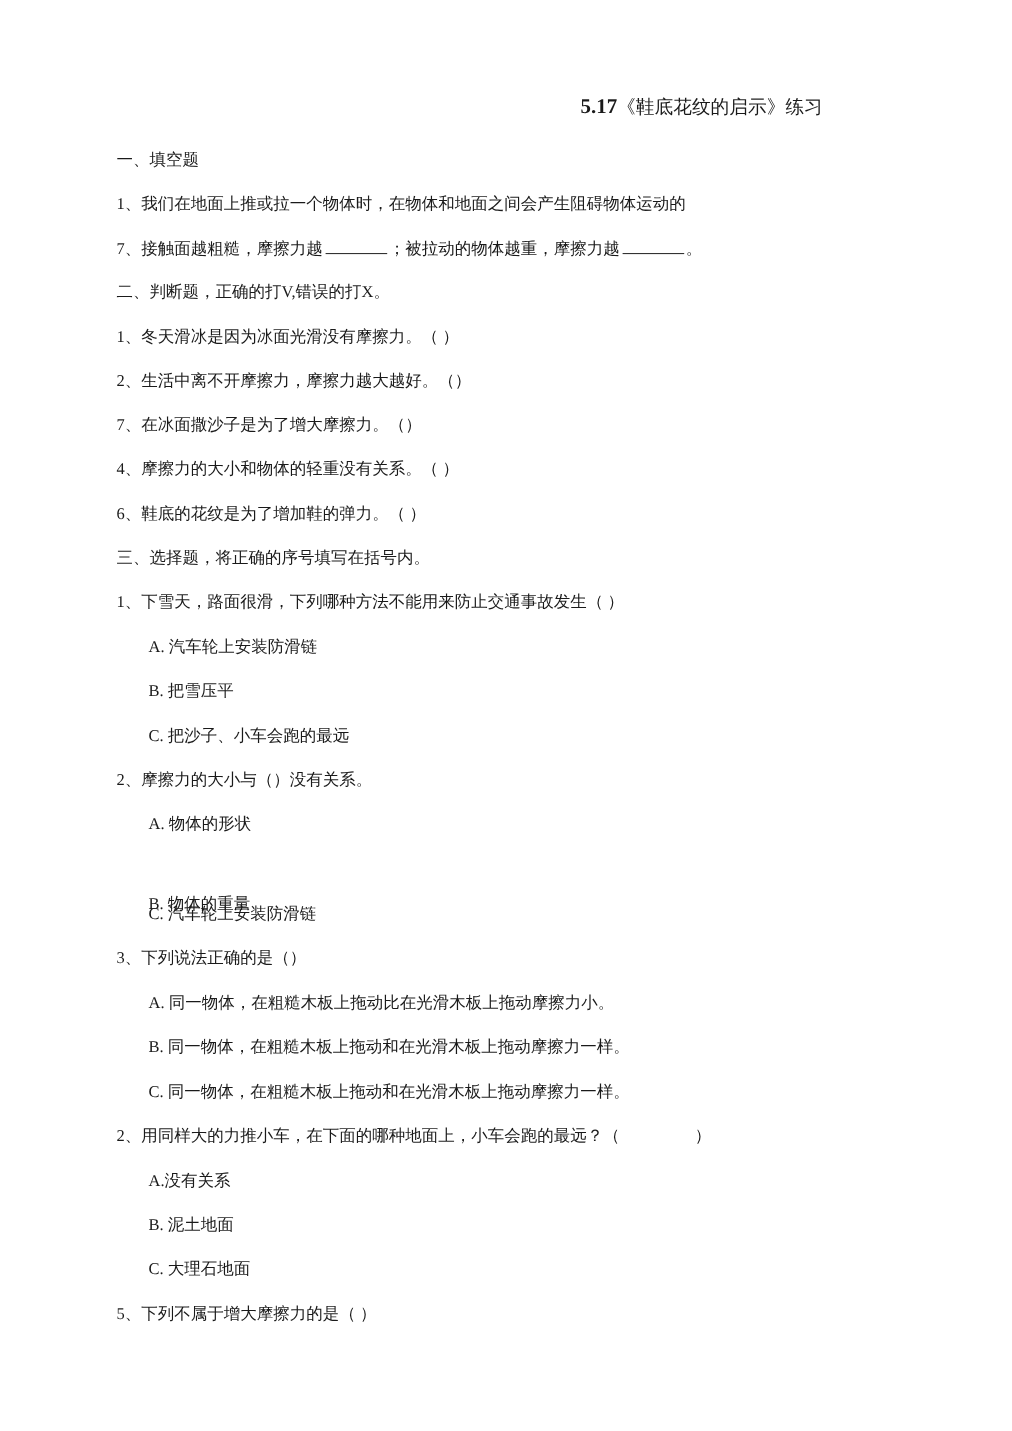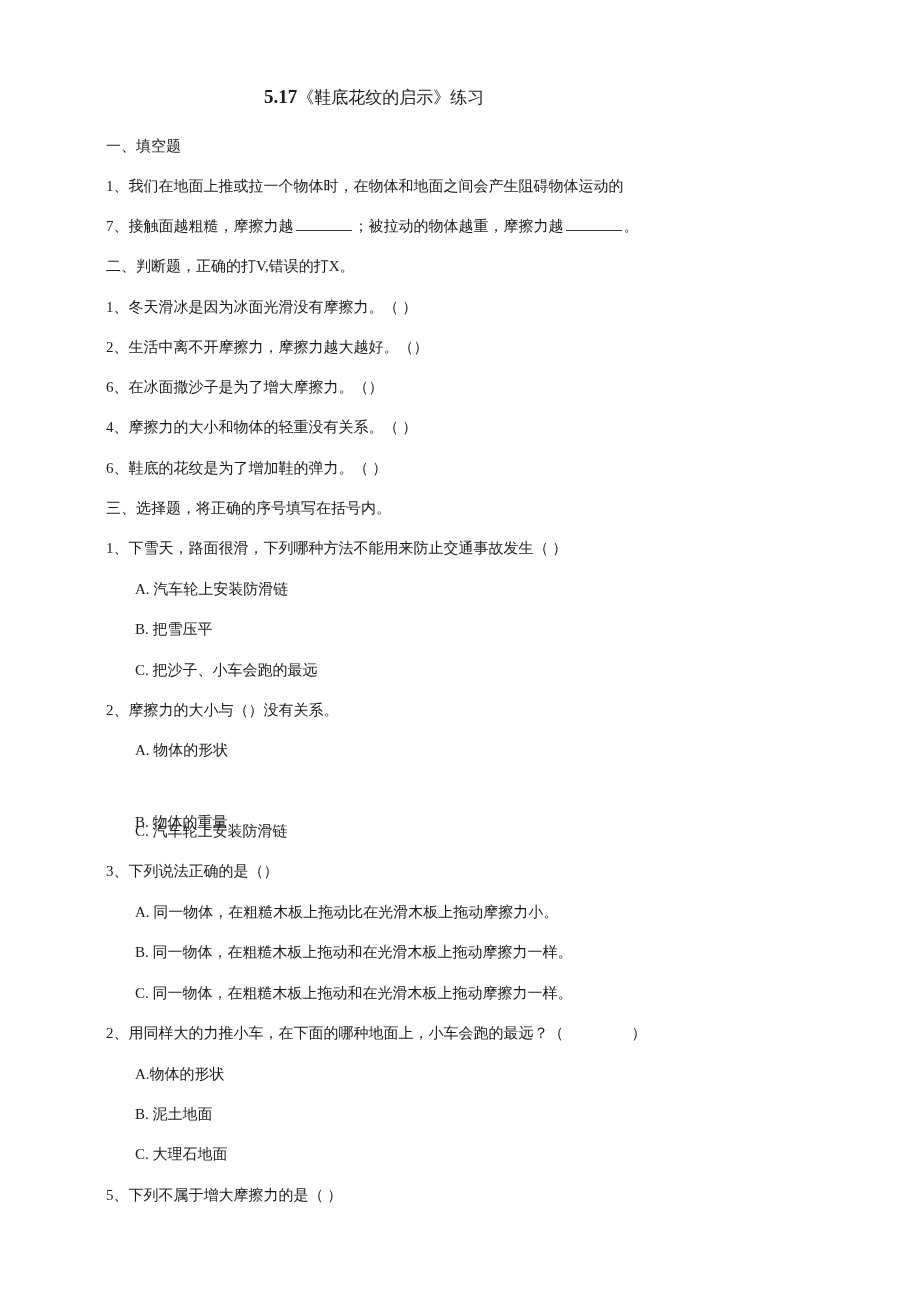--- a/index.html
+++ b/index.html
@@ -1,18 +1,18 @@
 <!DOCTYPE html>
 <html><head>
 <meta charset="utf-8">
 <style>
   html, body { margin: 0; padding: 0; background: #ffffff; }
   body { width: 920px; height: 1301px; position: relative; overflow: hidden;
          font-family: "DejaVu Sans", "Liberation Sans", sans-serif; color: #1a1a1a; }
-  .title { position: absolute; top: 86px; left: 0; width: 748px; text-align: center;
+  .title { position: absolute; top: 86px; left: 0; width: 748px; text-align: right;
            font-size: 17px; }
   .title .num { font-family: "Liberation Serif", "DejaVu Serif", serif; font-weight: bold; font-size: 19px; }
   .line { position: absolute; left: 106px; font-size: 15px; line-height: 20px; white-space: nowrap; font-family: Liberation Serif, serif; }
   .opt { left: 135px; }
   .blank { display: inline-block; width: 56px; border-bottom: 1px solid #333; height: 14px; vertical-align: baseline; margin: 0 2px; }
   .gap { display: inline-block; width: 68px; }
 </style>
 </head>
 <body>
 
@@ -22,21 +22,21 @@
 
 <div class="line" style="top:136px">一、填空题</div>
 <div class="line" style="top:176px">1、我们在地面上推或拉一个物体时，在物体和地面之间会产生阻碍物体运动的</div>
 <div class="line" style="top:216px">
   <span>7、接触面越粗糙，摩擦力越</span><span class="blank"></span><span>；被拉动的物体越重，摩擦力越</span><span class="blank"></span><span>。</span>
 </div>
 
 <div class="line" style="top:256px">二、判断题，正确的打V,错误的打X。</div>
 <div class="line" style="top:297px">1、冬天滑冰是因为冰面光滑没有摩擦力。（ ）</div>
 <div class="line" style="top:337px">2、生活中离不开摩擦力，摩擦力越大越好。（）</div>
-<div class="line" style="top:377px">6、在冰面撒沙子是为了增大摩擦力。（）</div>
+<div class="line" style="top:377px">7、在冰面撒沙子是为了增大摩擦力。（）</div>
 <div class="line" style="top:417px">4、摩擦力的大小和物体的轻重没有关系。（ ）</div>
 <div class="line" style="top:458px">6、鞋底的花纹是为了增加鞋的弹力。（ ）</div>
 
 <div class="line" style="top:498px">三、选择题，将正确的序号填写在括号内。</div>
 <div class="line" style="top:538px">1、下雪天，路面很滑，下列哪种方法不能用来防止交通事故发生（ ）</div>
 <div class="line opt" style="top:579px">A. 汽车轮上安装防滑链</div>
 <div class="line opt" style="top:619px">B. 把雪压平</div>
 <div class="line opt" style="top:660px">C. 把沙子、小车会跑的最远</div>
 
 <div class="line" style="top:700px">2、摩擦力的大小与（）没有关系。</div>
@@ -45,17 +45,17 @@
 <div class="line opt" style="top:821px">C. 汽车轮上安装防滑链</div>
 
 <div class="line" style="top:861px">3、下列说法正确的是（）</div>
 <div class="line opt" style="top:902px">A. 同一物体，在粗糙木板上拖动比在光滑木板上拖动摩擦力小。</div>
 <div class="line opt" style="top:942px">B. 同一物体，在粗糙木板上拖动和在光滑木板上拖动摩擦力一样。</div>
 <div class="line opt" style="top:983px">C. 同一物体，在粗糙木板上拖动和在光滑木板上拖动摩擦力一样。</div>
 
 <div class="line" style="top:1023px">
   <span>2、用同样大的力推小车，在下面的哪种地面上，小车会跑的最远？（</span><span class="gap"></span><span>）</span>
 </div>
-<div class="line opt" style="top:1064px">A.物体的形状</div>
+<div class="line opt" style="top:1064px">A.没有关系</div>
 <div class="line opt" style="top:1104px">B. 泥土地面</div>
 <div class="line opt" style="top:1144px">C. 大理石地面</div>
 
 <div class="line" style="top:1185px">5、下列不属于增大摩擦力的是（ ）</div>
 
 </body></html>

